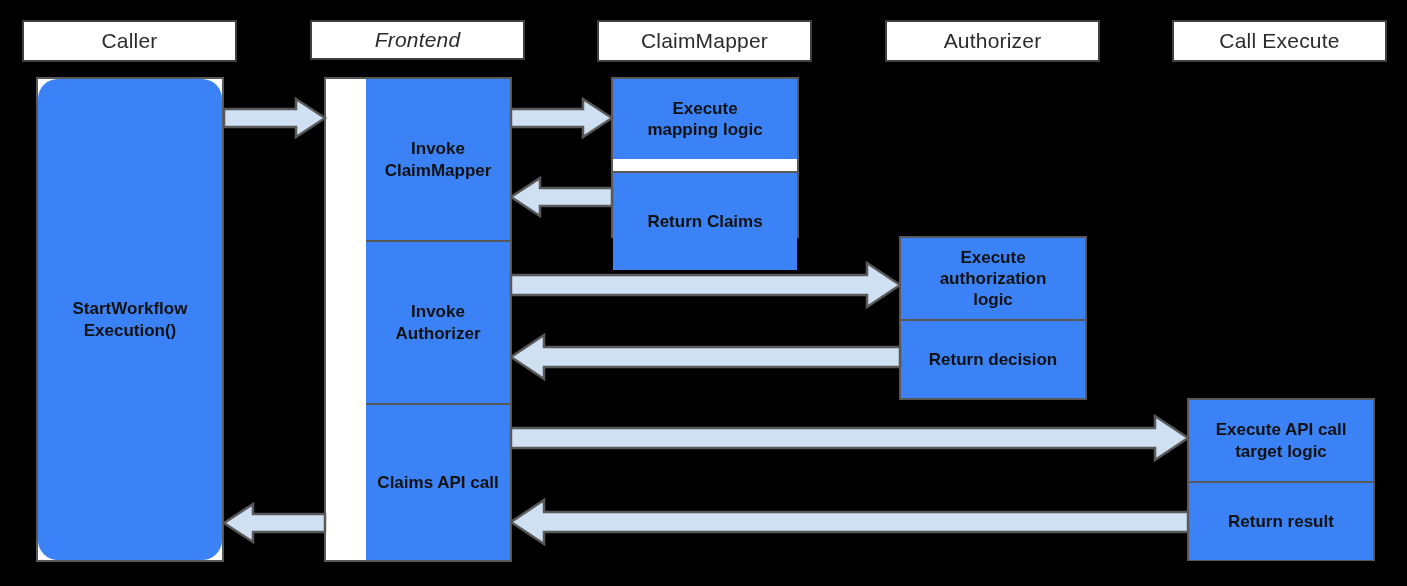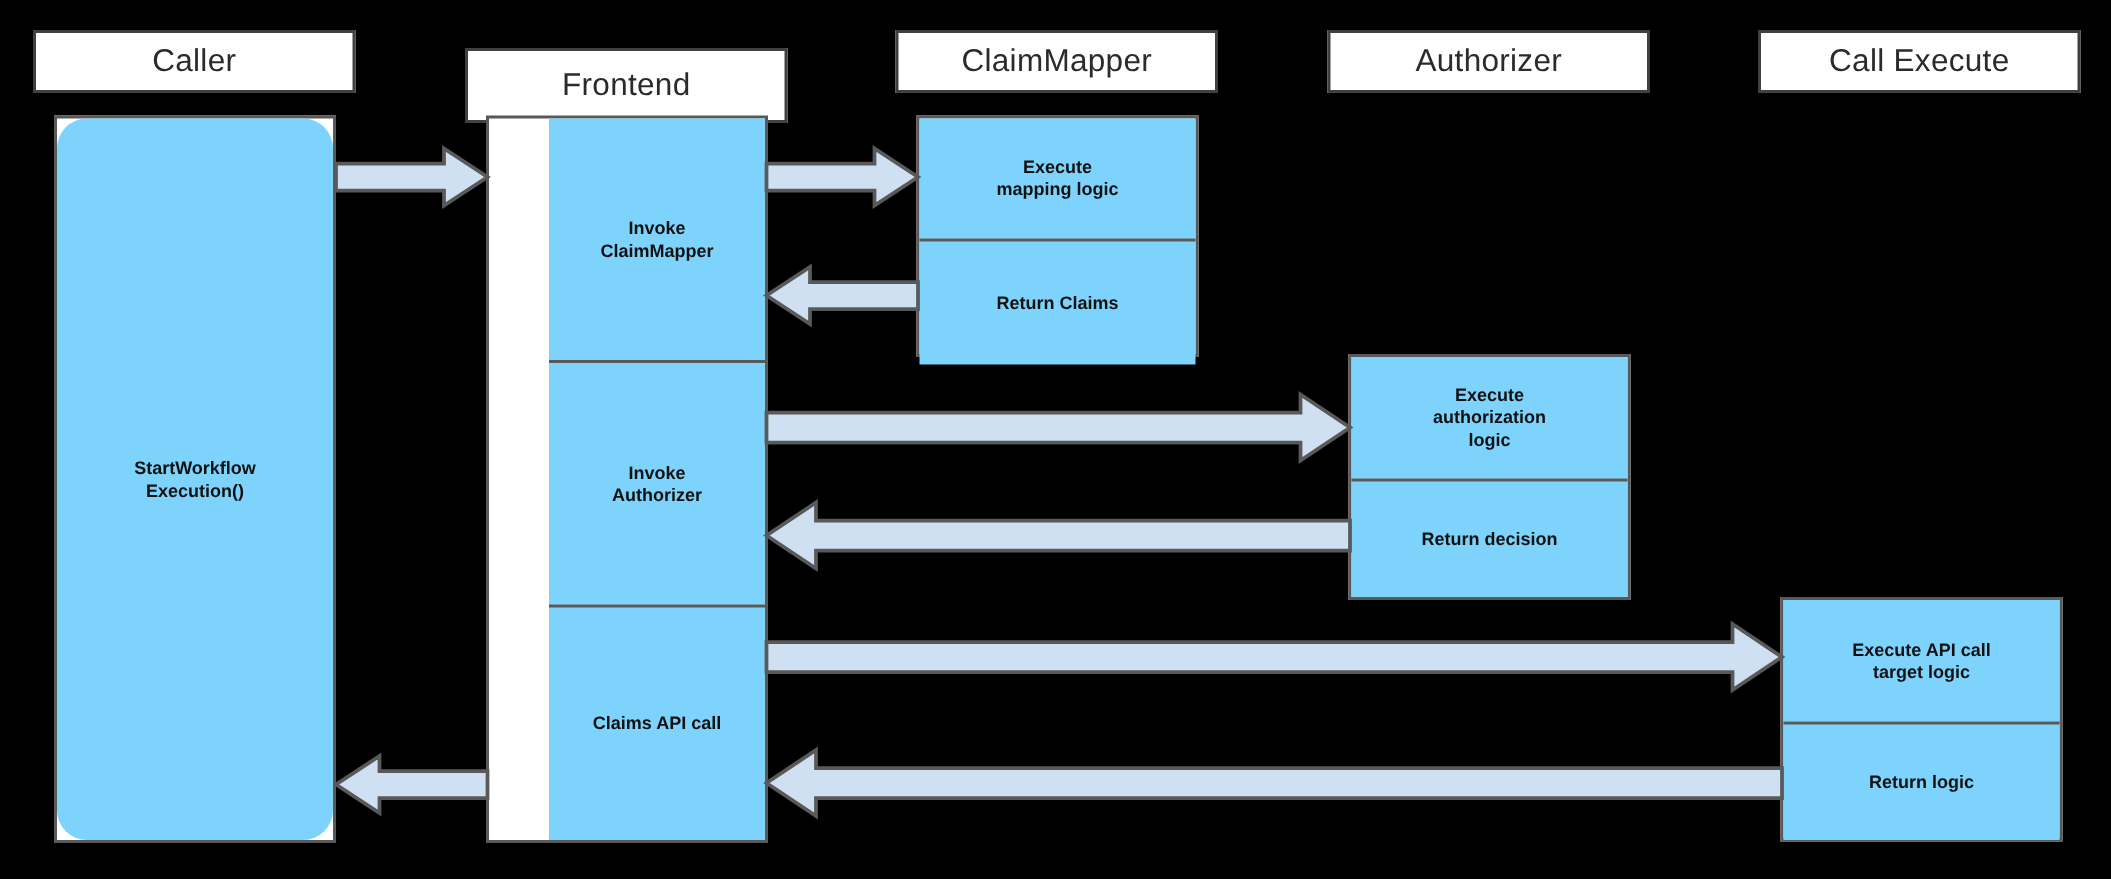--- a/index.html
+++ b/index.html
@@ -32,28 +32,28 @@
   .life{
     position:absolute;
     background:#ffffff;
     border:2px solid #595959;
     box-sizing:border-box;
     display:flex;
     flex-direction:column;
   }
   .seg{
     flex:0 0 auto;
-    background:#7dd3fc;
+    background:#3b82f6;
     box-sizing:border-box;
     display:flex;
     align-items:center;
     justify-content:center;
     text-align:center;
     color:#111111;
-    font-size:12px;
+    font-size:17px;
     font-weight:bold;
     line-height:1.25;
     padding:2px 6px;
   }
   .seg + .seg{border-top:2px solid #595959;}
   
   .arrow{
     position:absolute;
     display:block;
   }
@@ -61,21 +61,21 @@
 </style>
 </head>
 <body>
 
 <div id="canvas">
 
   <div class="hdr" style="left:22px; top:20px; width:215px; height:42px;">
     <span>Caller</span>
   </div>
 
-  <div class="hdr" style="left:310px; top:32px; width:215px; height:50px;">
+  <div class="hdr" style="left:310px; top:20px; width:215px; height:40px;font-style:italic;">
     <span>Frontend</span>
   </div>
 
   <div class="hdr" style="left:597px; top:20px; width:215px; height:42px;">
     <span>ClaimMapper</span>
   </div>
 
   <div class="hdr" style="left:885px; top:20px; width:215px; height:42px;">
     <span>Authorizer</span>
   </div>
@@ -103,21 +103,21 @@
     <div class="seg" style="height:157px;">
       <span style="white-space:pre-line;">Claims API call</span>
     </div>
   </div>
 
   <div class="life" style="left:611px; top:77px; width:188px; height:161px;">
     <div class="seg" style="height:80px;">
       <span style="white-space:pre-line;">Execute
 mapping logic</span>
     </div>
-    <div class="seg" style="height:84px;">
+    <div class="seg" style="height:99px;margin-top:12px;">
       <span style="white-space:pre-line;">Return Claims</span>
     </div>
   </div>
 
   <div class="life" style="left:899px; top:236px; width:188px; height:164px;">
     <div class="seg" style="height:81px;">
       <span style="white-space:pre-line;">Execute
 authorization
 logic</span>
     </div>
@@ -125,21 +125,21 @@
       <span style="white-space:pre-line;">Return decision</span>
     </div>
   </div>
 
   <div class="life" style="left:1187px; top:398px; width:188px; height:163px;">
     <div class="seg" style="height:81px;">
       <span style="white-space:pre-line;">Execute API call
 target logic</span>
     </div>
     <div class="seg" style="height:79px;">
-      <span style="white-space:pre-line;">Return logic</span>
+      <span style="white-space:pre-line;">Return result</span>
     </div>
   </div>
 
   <span class="arrow" style="left:224px; top:99px; width:102px; height:38px;">
     <svg width="102" height="38" viewBox="0 0 102 38">
       <polygon points="0,10 72,10 72,0 101,19 72,38 72,28 0,28" fill="#cfe0f2" stroke="#595959" stroke-width="2.5" stroke-linejoin="miter"></polygon>
     </svg>
   </span>
 
   <span class="arrow" style="left:511px; top:99px; width:102px; height:38px;">

